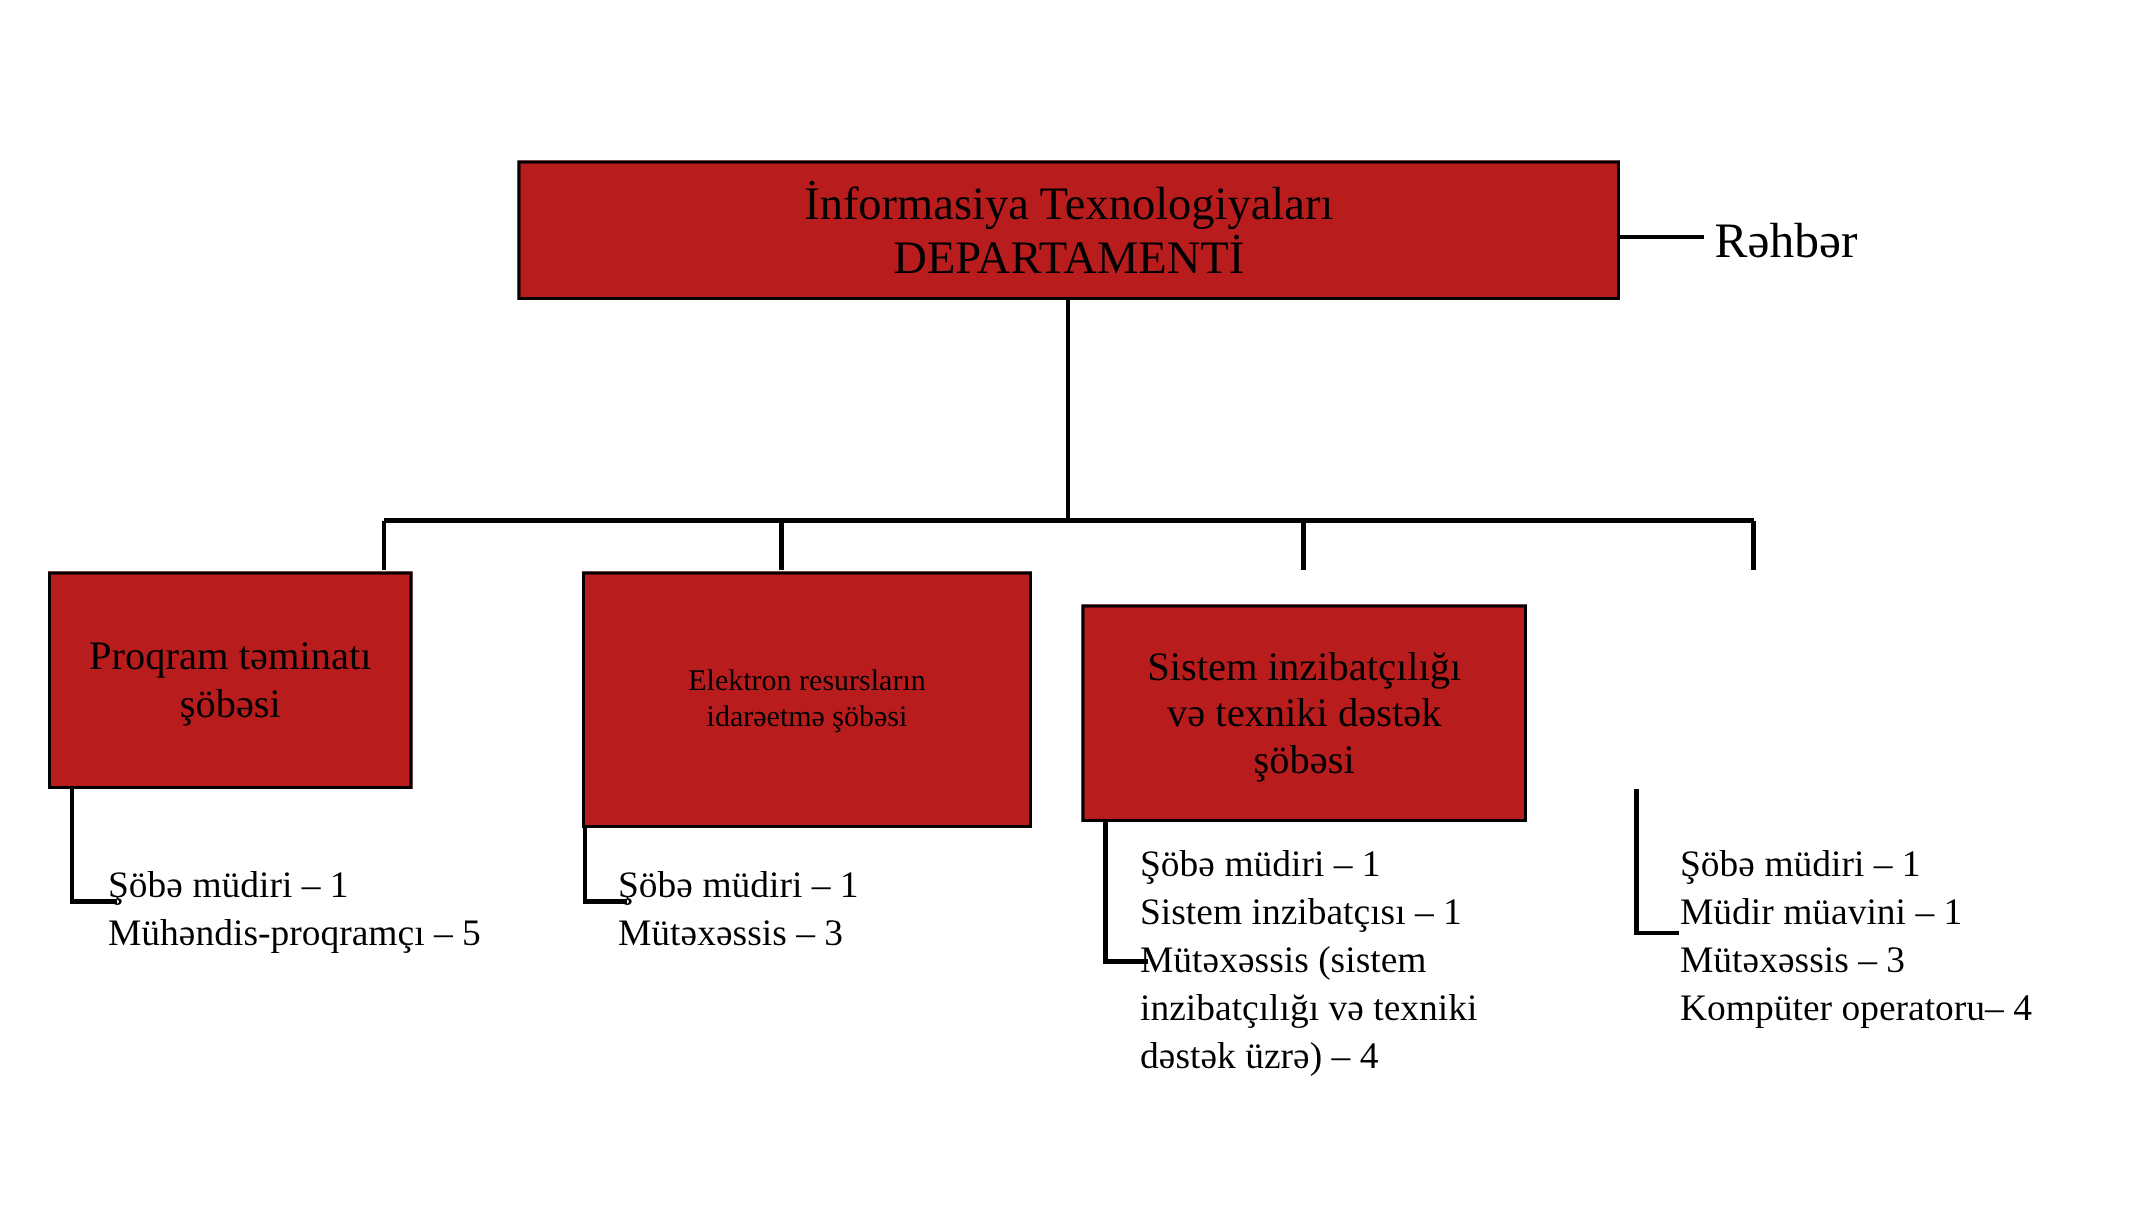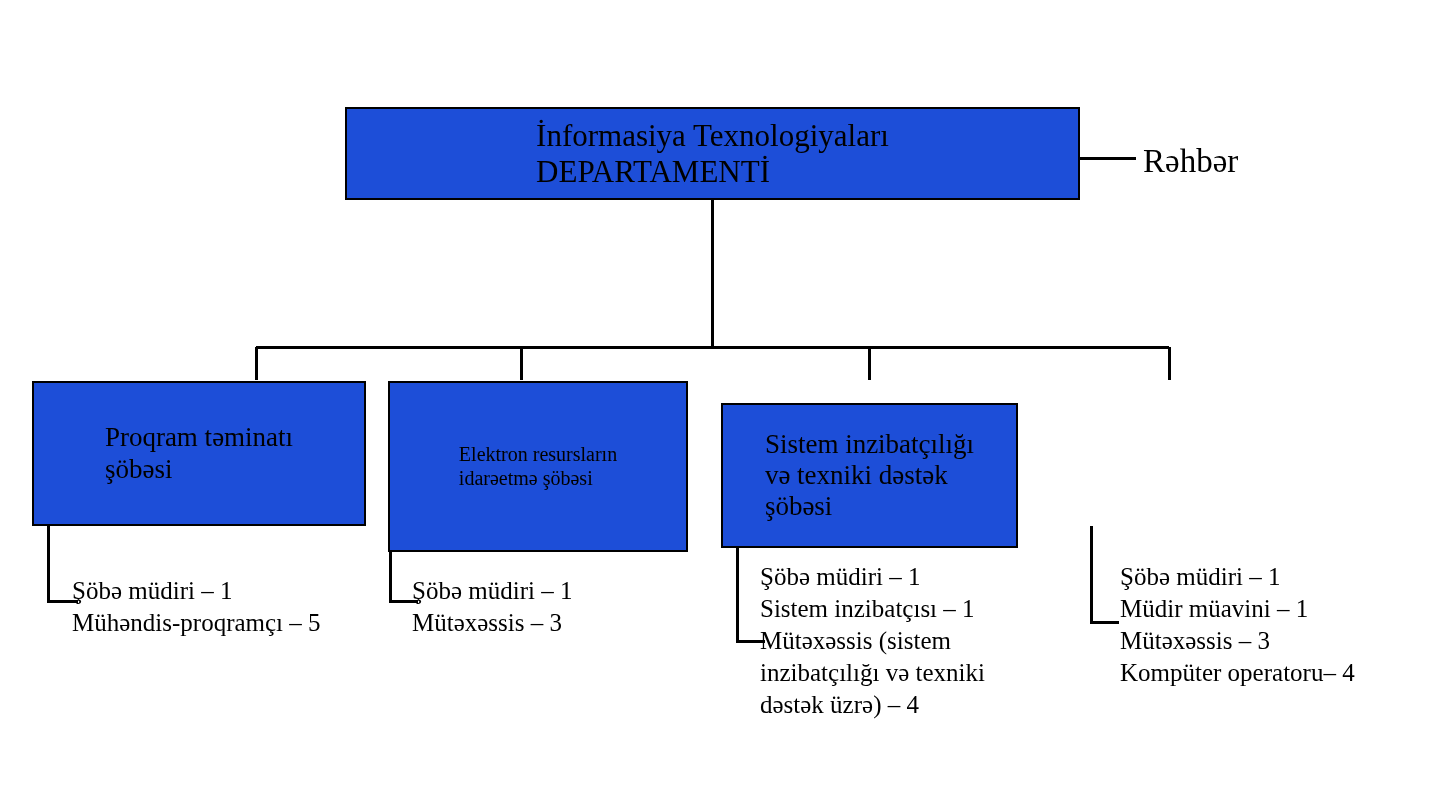--- a/index.html
+++ b/index.html
@@ -23,43 +23,43 @@
     left: 0;
     top: 0;
     width: 1435px;
     height: 808px;
     pointer-events: none;
   }
   .node-box {
     position: absolute;
     box-sizing: border-box;
     border: 2px solid #000000;
-    background: #1d4ed8;
+    background: #b91c1c;
     display: flex;
     align-items: center;
     justify-content: center;
-    text-align: left;
+    text-align: center;
     line-height: 1.16;
   }
   .node-box .node-label {
     display: block;
     padding: 0 6px;
     white-space: pre-line;
   }
   #root-box {
     left: 345px;
     top: 107px;
     width: 735px;
     height: 93px;
     font-size: 31px;
   }
   #box-1 {
     left: 32px;
     top: 381px;
-    width: 334px;
+    width: 243px;
     height: 145px;
     font-size: 27px;
   }
   #box-2 {
     left: 388px;
     top: 381px;
     width: 300px;
     height: 171px;
     font-size: 20px;
   }

